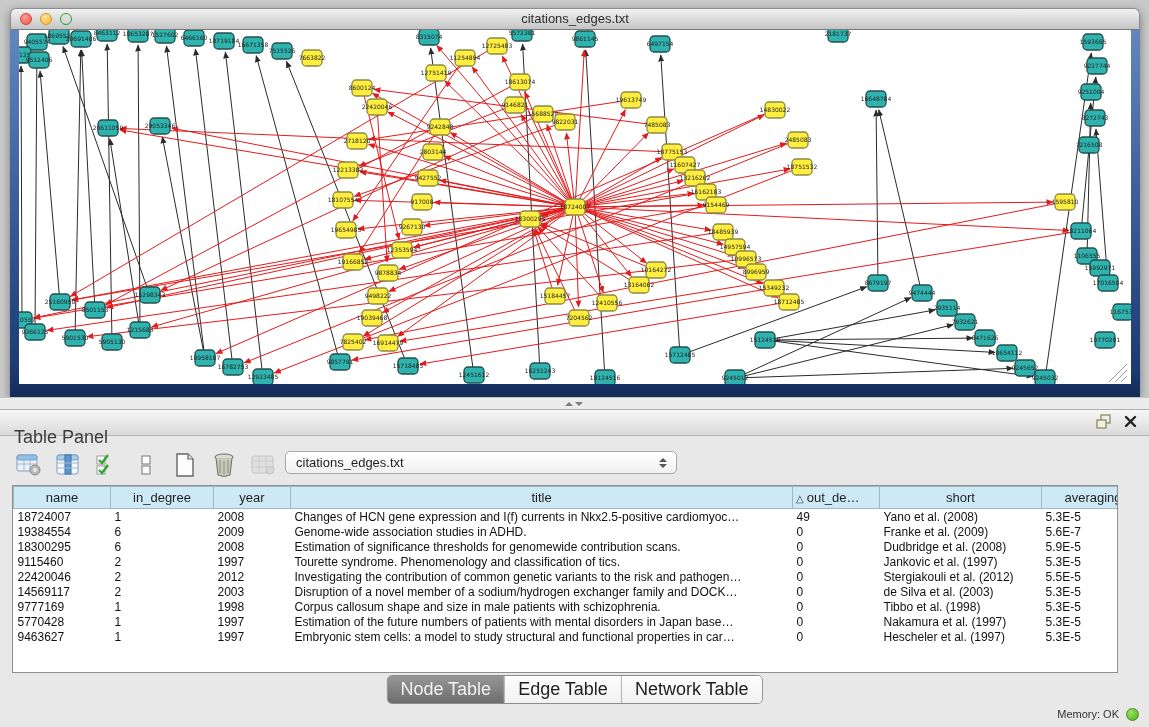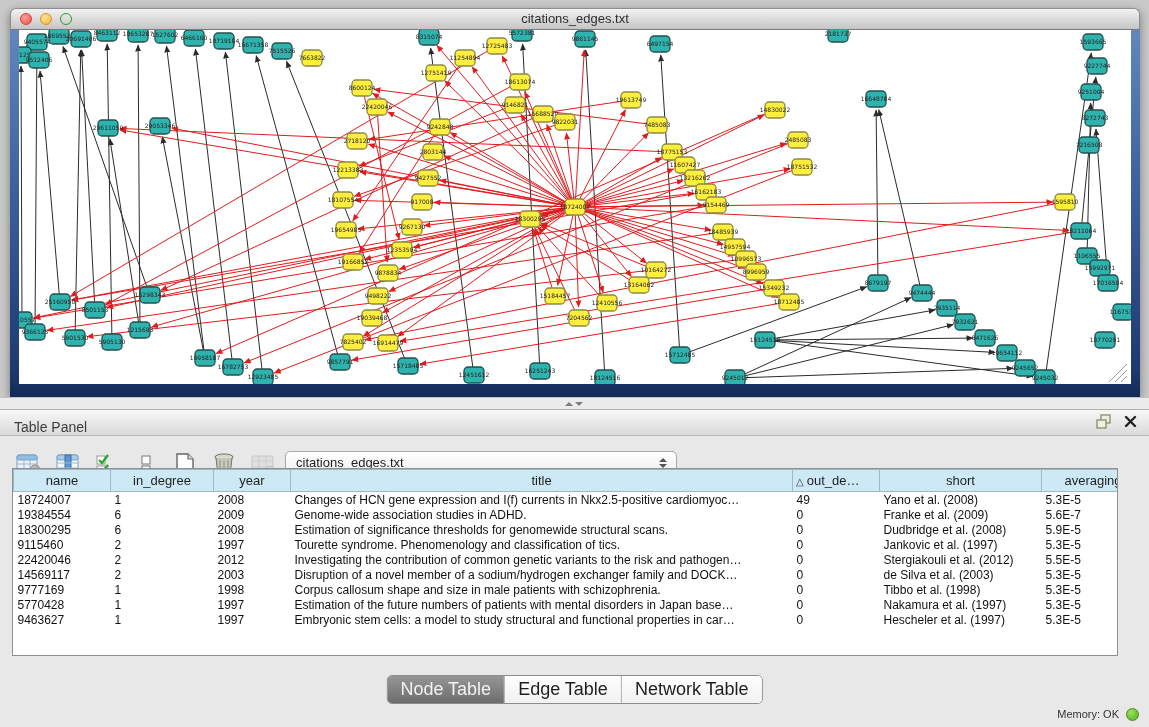--- a/index.html
+++ b/index.html
@@ -22,34 +22,34 @@
   
   .splitter{position:absolute;left:0;top:397px;width:1149px;height:12px;background:#ececec;border-top:1px solid #c2c2c2;box-sizing:border-box;}
   .grip{position:absolute;left:567px;top:3px;width:14px;height:6px;display:flex;gap:2px;align-items:center;justify-content:center;}
   .grip i{width:0;height:0;border-left:4px solid transparent;border-right:4px solid transparent;}
   .grip i.up{border-bottom:4px solid #7d7d7d;}
   .grip i.down{border-top:4px solid #7d7d7d;}
 
   
   .panel{position:absolute;left:0;top:409px;width:1149px;height:318px;background:#e8e8e8;border-top:1px solid #aeaeae;box-sizing:border-box;}
   .panel-header{position:relative;height:25px;background:linear-gradient(#f7f7f7,#dadada);border-bottom:1px solid #b6b6b6;}
-  .panel-title{position:absolute;left:14px;top:9px;font-size:14px;color:#3c3c3c;}
+  .panel-title{position:absolute;left:14px;top:17px;font-size:18px;color:#3c3c3c;}
   .panel-actions{position:absolute;right:12px;top:4px;display:flex;gap:12px;align-items:center;}
 
   .toolbar{position:absolute;left:14px;top:38px;height:34px;display:flex;align-items:center;gap:9px;}
   .tbtn{width:30px;height:30px;display:flex;align-items:center;justify-content:center;}
   .fx{font-family:"Liberation Serif",serif;font-style:italic;font-weight:bold;font-size:16px;color:#222;}
   .dropdown{position:absolute;left:285px;top:41px;width:392px;height:23px;background:linear-gradient(#ffffff,#f0f0f0);border:1px solid #a8a8a8;border-radius:5px;box-sizing:border-box;display:flex;align-items:center;}
   .dropdown .val{flex:1;padding-left:10px;font-size:13px;color:#1f1f1f;}
   .dd-arrows{width:18px;display:flex;flex-direction:column;align-items:center;gap:2px;padding-right:4px;}
   .dd-arrows i{width:0;height:0;border-left:4px solid transparent;border-right:4px solid transparent;}
   .dd-arrows i.up{border-bottom:4px solid #555;}
   .dd-arrows i.down{border-top:4px solid #555;}
 
-  .tframe{position:absolute;left:12px;top:58px;width:1106px;height:188px;background:#fff;border:1px solid #8f8f8f;box-sizing:border-box;display:flex;overflow:hidden;}
+  .tframe{position:absolute;left:12px;top:75px;width:1106px;height:188px;background:#fff;border:1px solid #8f8f8f;box-sizing:border-box;display:flex;overflow:hidden;}
   table.grid{border-collapse:collapse;table-layout:fixed;width:1082px;}
   table.grid th{height:21px;background:#cde9f6;border:1px solid #9db9c6;font-weight:normal;font-size:13px;color:#1f1f1f;padding:0 3px;overflow:hidden;white-space:nowrap;}
   table.grid td{height:15px;font-size:12px;color:#111;padding:0 4px;white-space:nowrap;overflow:hidden;}
   .sortglyph{font-size:10px;color:#333;margin-right:3px;}
 
   .tabs{position:absolute;top:265px;left:50%;transform:translateX(-50%);display:flex;border:1px solid #8c8c8c;border-radius:5px;overflow:hidden;background:#fdfdfd;}
   .tab{padding:3px 13px;font-size:18px;color:#1e1e1e;border-right:1px solid #a6a6a6;background:linear-gradient(#fefefe,#f1f1f1);text-align:center;}
   .tab:last-child{border-right:none;}
   .tab.sel{background:linear-gradient(#969696,#6d6d6d);color:#f2f2f2;}
 
@@ -755,21 +755,21 @@
                 <td>2009</td>
                 <td>Genome-wide association studies in ADHD.</td>
                 <td>0</td>
                 <td>Franke et al. (2009)</td>
                 <td>5.6E-7</td>
               </tr>
               <tr>
                 <td>18300295</td>
                 <td>6</td>
                 <td>2008</td>
-                <td>Estimation of significance thresholds for genomewide structural scans.</td>
+                <td>Estimation of significance thresholds for genomewide contribution scans.</td>
                 <td>0</td>
                 <td>Dudbridge et al. (2008)</td>
                 <td>5.9E-5</td>
               </tr>
               <tr>
                 <td>9115460</td>
                 <td>2</td>
                 <td>1997</td>
                 <td>Tourette syndrome. Phenomenology and classification of tics.</td>
                 <td>0</td>

